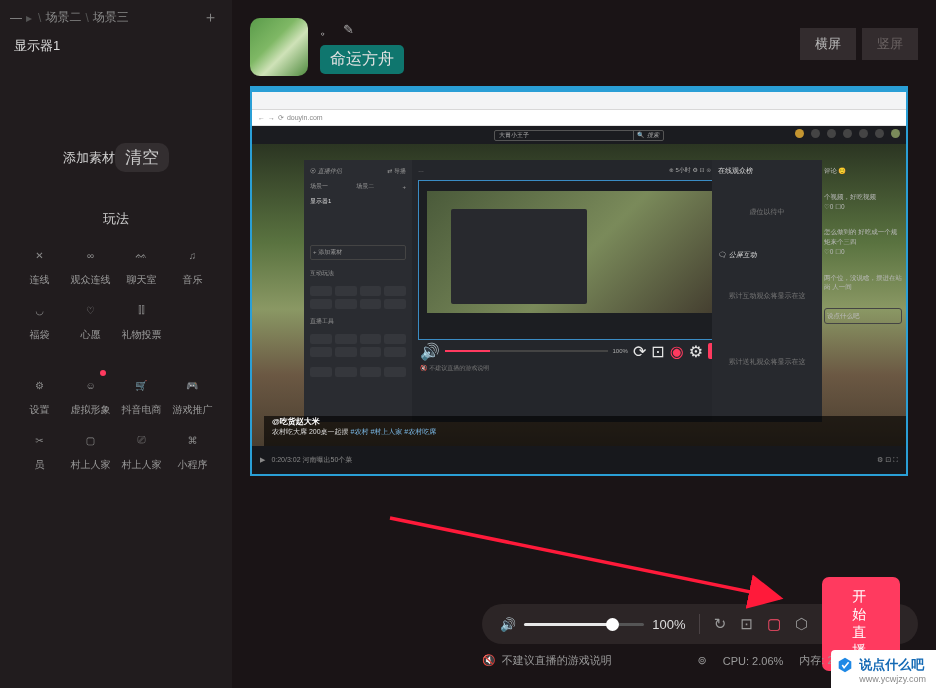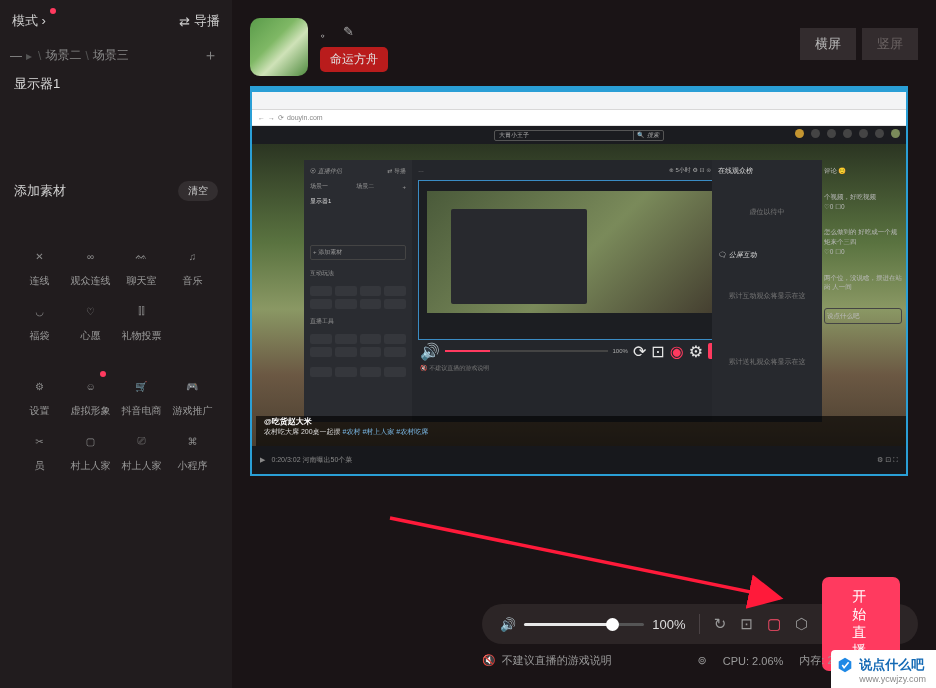--- a/index.html
+++ b/index.html
@@ -7,34 +7,34 @@
 .sidebar{width:232px;height:100%;float:left;background:#211c1e;padding:0;display:flex;flex-direction:column;position:relative;z-index:2}
 .top-row{display:flex;justify-content:space-between;align-items:center;padding:12px 12px 8px}
 .mode{color:#d0d0d0;font-size:13px;position:relative}
 .red-dot{position:absolute;top:-4px;right:-10px;width:6px;height:6px;border-radius:50%;background:#ff3a5f}
 .daobo{color:#d0d0d0;font-size:13px;display:flex;align-items:center;gap:4px}
 .scenes{display:flex;align-items:center;gap:2px;padding:8px 10px 10px;font-size:12px;color:#8a8a8a}
 .scenes span.sep{color:#555;margin:0 2px}
 .scenes .add{margin-left:auto;color:#888;font-size:15px;padding:0 4px}
 .monitor{padding:0 14px 8px;font-size:13px;color:#dcdcdc}
 .sec{padding:10px 14px}
-.sec-row{display:flex;justify-content:space-between;align-items:center;font-size:13px;color:#d0d0d0;margin-bottom:10px}
-.pill{background:#332e30;color:#c8c8c8;padding:3px 10px;border-radius:10px;font-size:10px}
+.sec-row{display:flex;justify-content:center;align-items:center;font-size:13px;color:#d0d0d0;margin-bottom:10px}
+.pill{background:#332e30;color:#c8c8c8;padding:3px 10px;border-radius:10px;font-size:17px}
 .grid{display:grid;grid-template-columns:repeat(4,1fr);gap:10px 0;padding:4px 0}
 .cell{display:flex;flex-direction:column;align-items:center;gap:5px;color:#9a9a9a;font-size:10px;cursor:pointer}
 .cell .ic{width:26px;height:26px;display:flex;align-items:center;justify-content:center;color:#8a8a8a}
 .cell.hot{position:relative}
 .cell.hot::after{content:"";position:absolute;top:-2px;right:10px;width:6px;height:6px;border-radius:50%;background:#ff3a5f}
 .fans{display:flex;align-items:center;gap:5px;color:#aaa;font-size:11px}
 .main{margin-left:232px;height:100%;position:relative}
 .header{display:flex;align-items:center;gap:12px;padding:18px 18px 10px}
 .thumb{width:58px;height:58px;border-radius:10px;background:linear-gradient(135deg,#5a9b4a 0%,#7fb865 40%,#cfe2b8 60%,#4f8a3e 100%);flex-shrink:0}
 .title-area{display:flex;flex-direction:column;gap:6px}
 .title-line{display:flex;align-items:center;gap:10px;color:#d8d8d8;font-size:13px}
-.tag{background:#b91c1c;color:#e2e2e2;padding:4px 10px;border-radius:5px;font-size:12px}
+.tag{background:#0f766e;color:#e2e2e2;padding:4px 10px;border-radius:5px;font-size:16px}
 .orient{position:absolute;right:18px;top:28px;display:flex;gap:6px}
 .orient div{padding:7px 15px;border-radius:0;background:#332c2e;color:#bcbcbc;font-size:13px}
 .orient div.dim{color:#6a6262}
 .preview{margin:0 18px;width:658px;height:390px;background:#1e282f;border:2px solid #2a9fd6;border-top-width:6px;position:relative;overflow:hidden}
 .browser-bar{height:18px;background:#f3f4f5;border-bottom:1px solid #d8d8d8}
 .url-bar{height:16px;background:#fff;border-bottom:1px solid #e4e4e4;display:flex;align-items:center;padding:0 6px;gap:3px}
 .url-bar span{font-size:7px;color:#888}
 .inner-app{height:calc(100% - 34px);background:#17181c;position:relative}
 .search-row{height:18px;background:#1b1c20;display:flex;align-items:center;justify-content:center}
 .sbox{width:170px;height:11px;border:1px solid #555;border-radius:2px;display:flex;align-items:center}
@@ -58,21 +58,21 @@
 .nctrl{height:22px;display:flex;align-items:center;padding:0 8px;gap:5px}
 .nctrl .sl{flex:1;height:2px;background:#444;position:relative}
 .nctrl .sl::before{content:"";position:absolute;left:0;width:28%;height:100%;background:#ff3a5f}
 .nbtn{padding:3px 10px;background:#ff3a5f;color:#fff;font-size:7px;border-radius:2px;margin-left:auto}
 .nfooter{font-size:6px;color:#777;padding:2px 8px;display:flex;justify-content:space-between}
 .side-panel{position:absolute;right:84px;top:34px;width:110px;height:262px;background:#27292e;padding:6px;font-size:7px;color:#aaa}
 .side-panel .sh{color:#ddd;margin-bottom:6px}
 .side-panel .box{height:60px;margin-top:6px;display:flex;align-items:center;justify-content:center;color:#777}
 .comments{position:absolute;right:4px;top:40px;width:78px;font-size:6.5px;color:#bbb;line-height:1.5}
 .comments div{margin-bottom:16px}
-.cap-bar{position:absolute;left:4px;right:0;bottom:28px;height:30px;background:rgba(0,0,0,.62);padding:0 8px;font-size:7px;color:#ddd}
+.cap-bar{position:absolute;left:12px;right:0;bottom:28px;height:30px;background:rgba(0,0,0,.62);padding:0 8px;font-size:7px;color:#ddd}
 .cap-bar b{color:#fff;font-size:8px}
 .tags-line span{color:#7ab8e6;margin-right:4px}
 .play-bar{position:absolute;left:0;right:0;bottom:0;height:28px;background:#17181c;display:flex;align-items:center;padding:0 8px;gap:6px;font-size:7px;color:#888}
 .bottom-panel{position:absolute;left:250px;right:18px;bottom:44px;height:40px;background:#2c2526;border-radius:22px;display:flex;align-items:center;padding:0 18px;gap:14px}
 .vol{display:flex;align-items:center;gap:8px;color:#ddd;font-size:13px}
 .slider{width:120px;height:3px;background:#555;border-radius:2px;position:relative}
 .slider::before{content:"";position:absolute;left:0;width:70%;height:100%;background:#e8e8e8;border-radius:2px}
 .slider::after{content:"";position:absolute;left:68%;top:-5px;width:13px;height:13px;border-radius:50%;background:#fff}
 .divider{width:1px;height:20px;background:#4a4244}
 .ctrl-ic{color:#999;font-size:15px;cursor:pointer}
@@ -82,43 +82,42 @@
 .tip{position:absolute;left:250px;bottom:20px;font-size:11px;color:#9a9a9a;display:flex;align-items:center;gap:6px}
 .watermark{position:absolute;right:-2px;bottom:-2px;background:#fff;padding:6px 12px 6px 28px;font-size:13px;color:#146ab5;font-weight:700;border-top-left-radius:4px;z-index:10}
 .watermark small{display:block;font-size:9px;color:#888;font-weight:400}
 .wm-logo{position:absolute;left:5px;top:6px;width:18px;height:18px}
 svg.arrow{position:absolute;left:380px;top:508px;pointer-events:none;z-index:5}
 </style>
 </head>
 <body>
 
 <div class="sidebar">
-  <div class="top-row">
-    <div class="mode"><span>模式</span> ›<span class="red-dot"></span></div>
-    <div class="daobo">⇄ <span>导播</span></div>
-  </div>
   <div class="scenes">
     <span>—</span>
       <span class="sep">▸</span>
       <span class="sep">\</span>
     <span>场景二</span>
       <span class="sep">\</span>
     <span>场景三</span>
     <span class="add">＋</span>
   </div>
   <div class="monitor">显示器1</div>
 
   <div class="sec" style="margin-top:70px">
     <div class="sec-row">
       <span>添加素材</span>
       <span class="pill">清空</span>
     </div>
   </div>
 
   <div class="sec" style="padding-top:18px">
+    <div class="sec-row">
+        <span>玩法</span>
+      </div>
     <div class="grid">
       <div class="cell">
           <span class="ic">✕</span>
           <span>连线</span>
         </div>
       <div class="cell">
           <span class="ic">∞</span>
           <span>观众连线</span>
         </div>
       <div class="cell">

